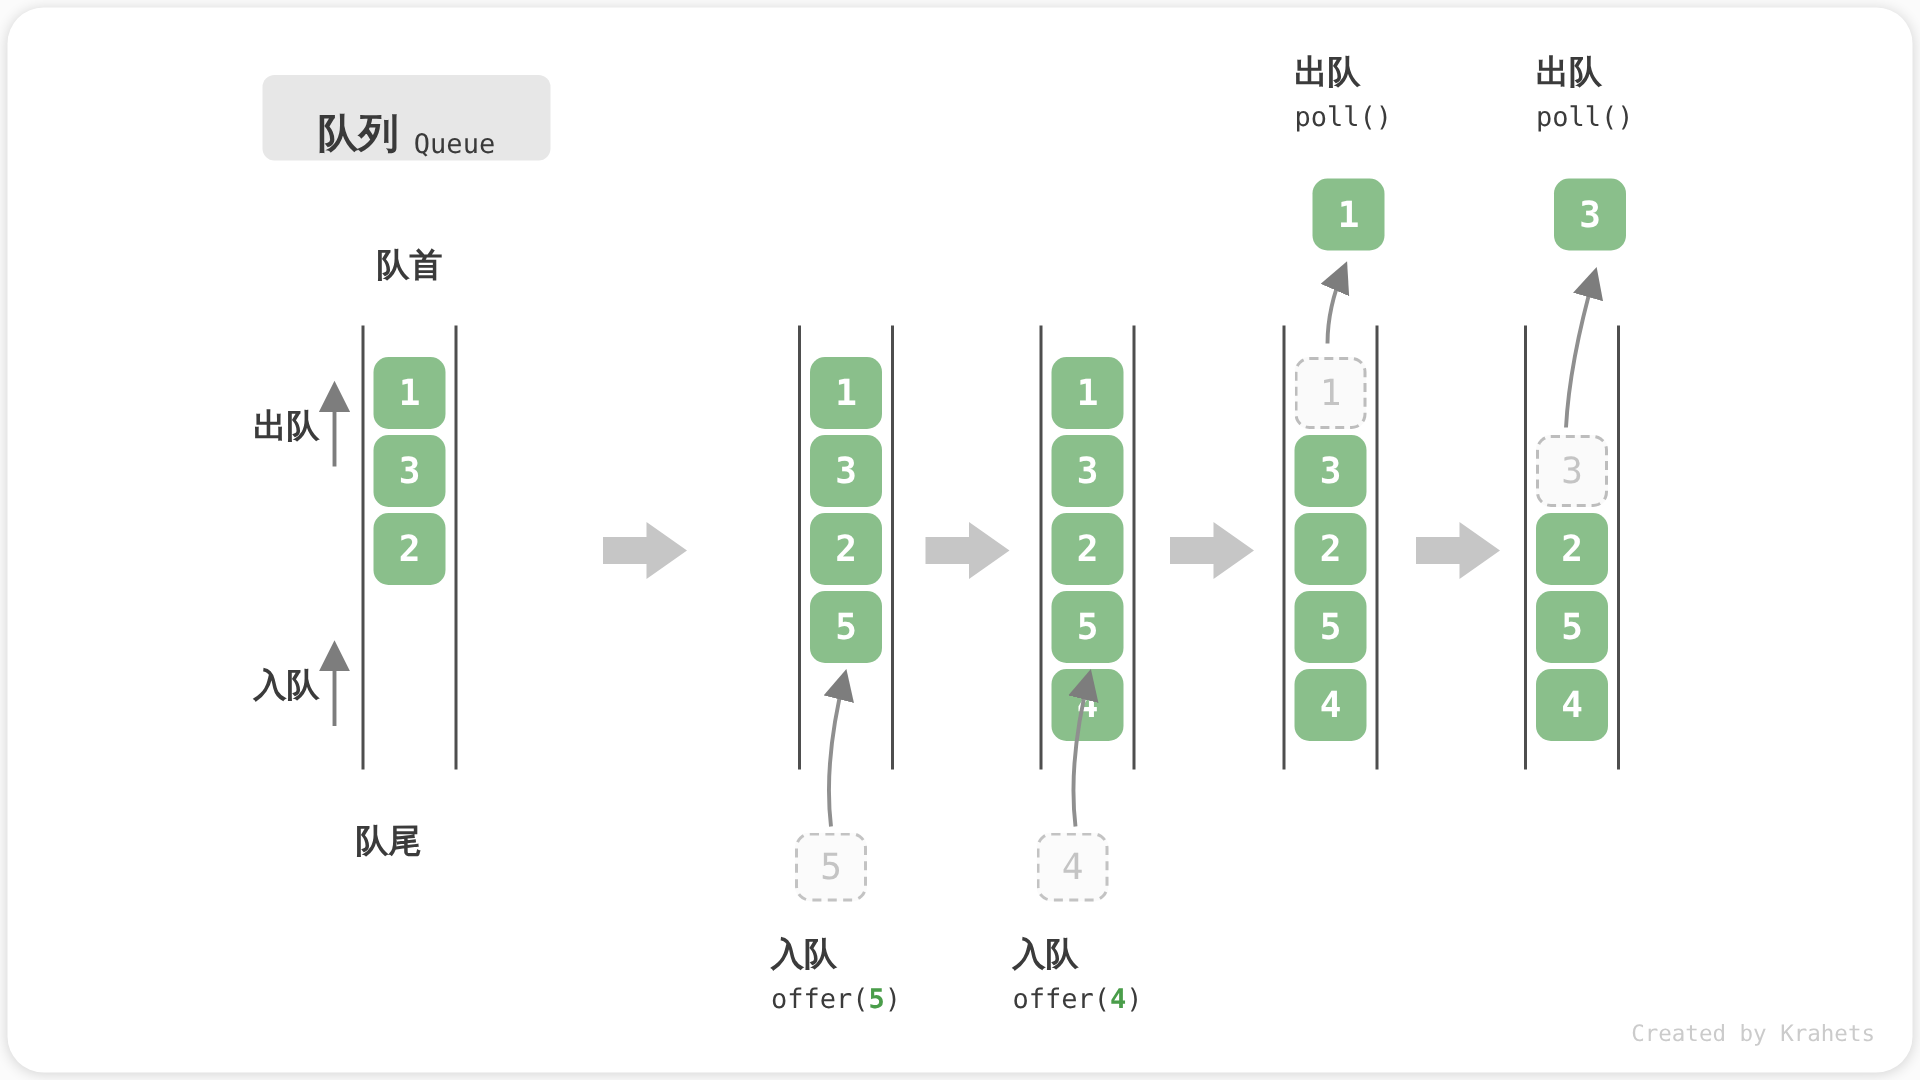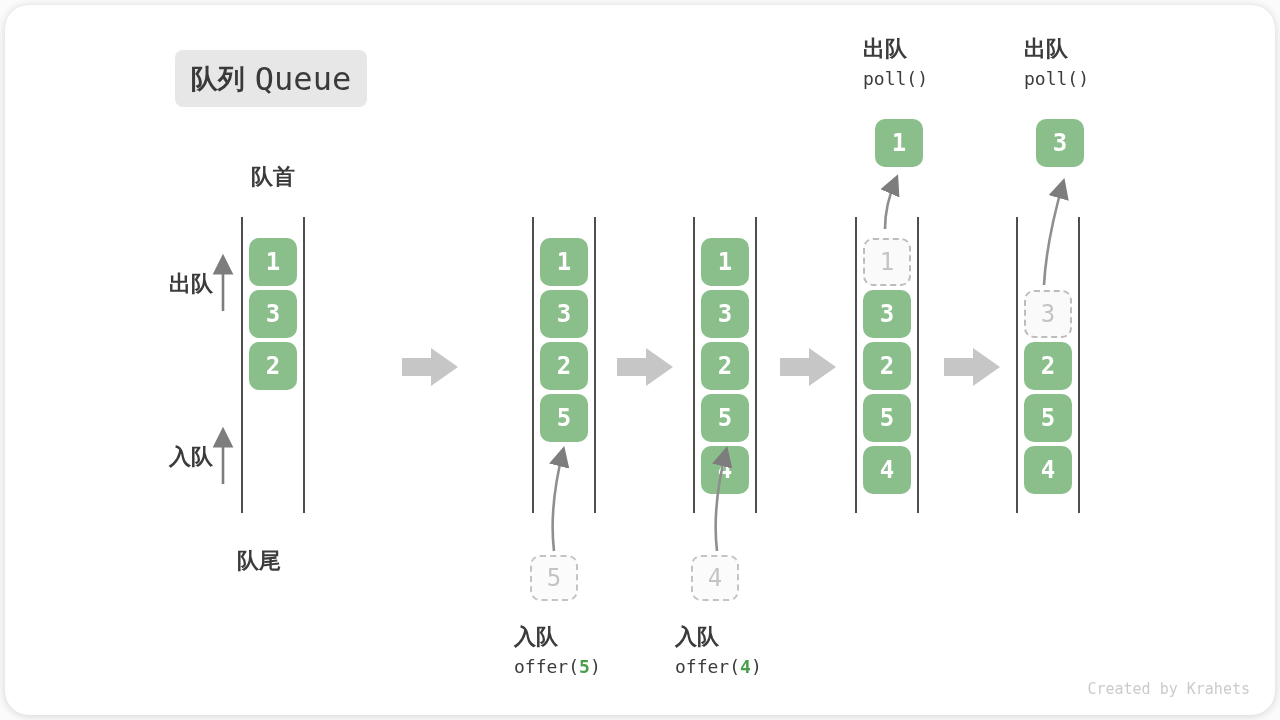--- a/index.html
+++ b/index.html
@@ -9,24 +9,24 @@
     background: #ffffff; border-radius: 24px;
     box-shadow: 0 1px 9px rgba(0,0,0,0.16);
     overflow: hidden;
   }
   .abs { position: absolute; }
 
   
   #title-box {
     left: 170px; top: 45px; width: 192px; height: 57px;
     background: #e7e7e7; border-radius: 8px;
-    display: flex; align-items: center; justify-content: center; gap: 10px;
+    display: flex; align-items: flex-end; justify-content: center; gap: 10px;
   }
   #title-box .zh { font-weight: bold; font-size: 27px; color: #3a3a3a; }
-  #title-box .en { font-family: "DejaVu Sans Mono", monospace; font-size: 32px; color: #3a3a3a; }
+  #title-box .en { font-family: "DejaVu Sans Mono", monospace; font-size: 18px; color: #3a3a3a; }
 
   
   .cjk-label { font-weight: bold; font-size: 22px; color: #3b3b3b; white-space: nowrap; }
   #label-head { left: 238px; top: 157px; width: 60px; text-align: center; }
   #label-tail { left: 224px; top: 541px; width: 60px; text-align: center; }
   #label-dequeue-side { left: 158px; top: 264px; width: 50px; text-align: right; }
   #label-enqueue-side { left: 158px; top: 437px; width: 50px; text-align: right; }
 
   
   .wall { position: absolute; width: 2px; top: 212px; height: 296px; background: #4e4e4e; }

